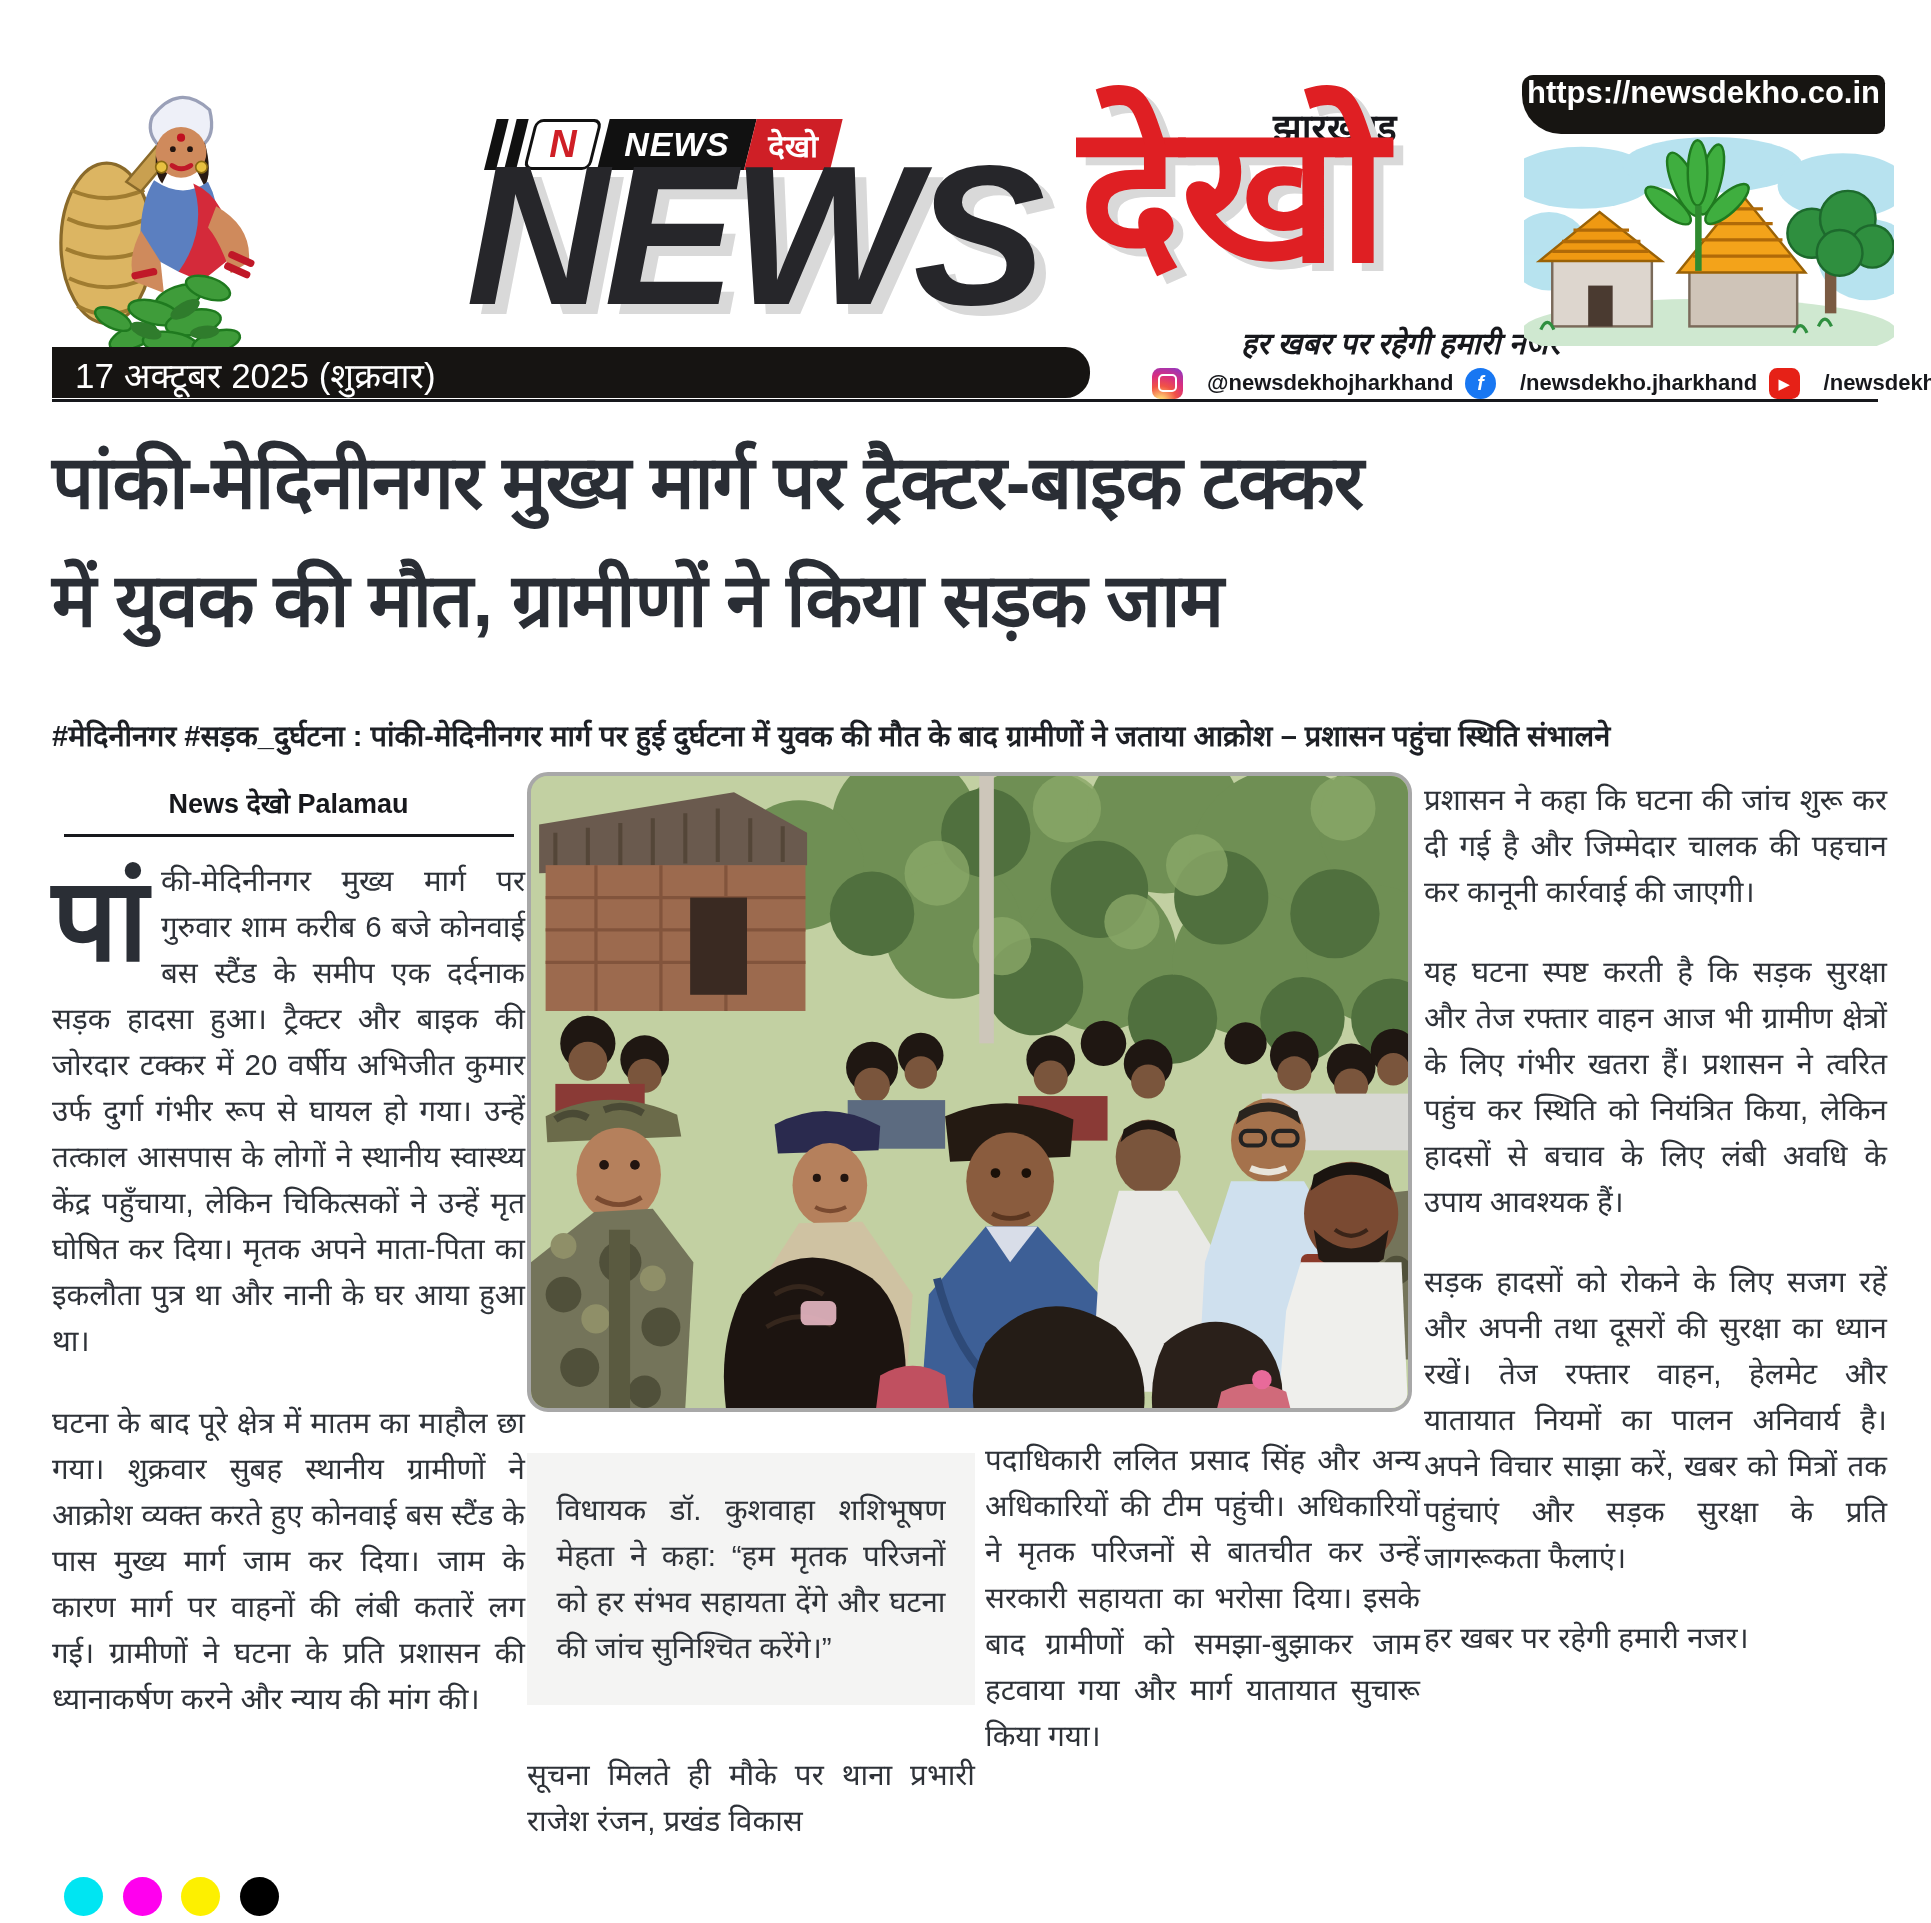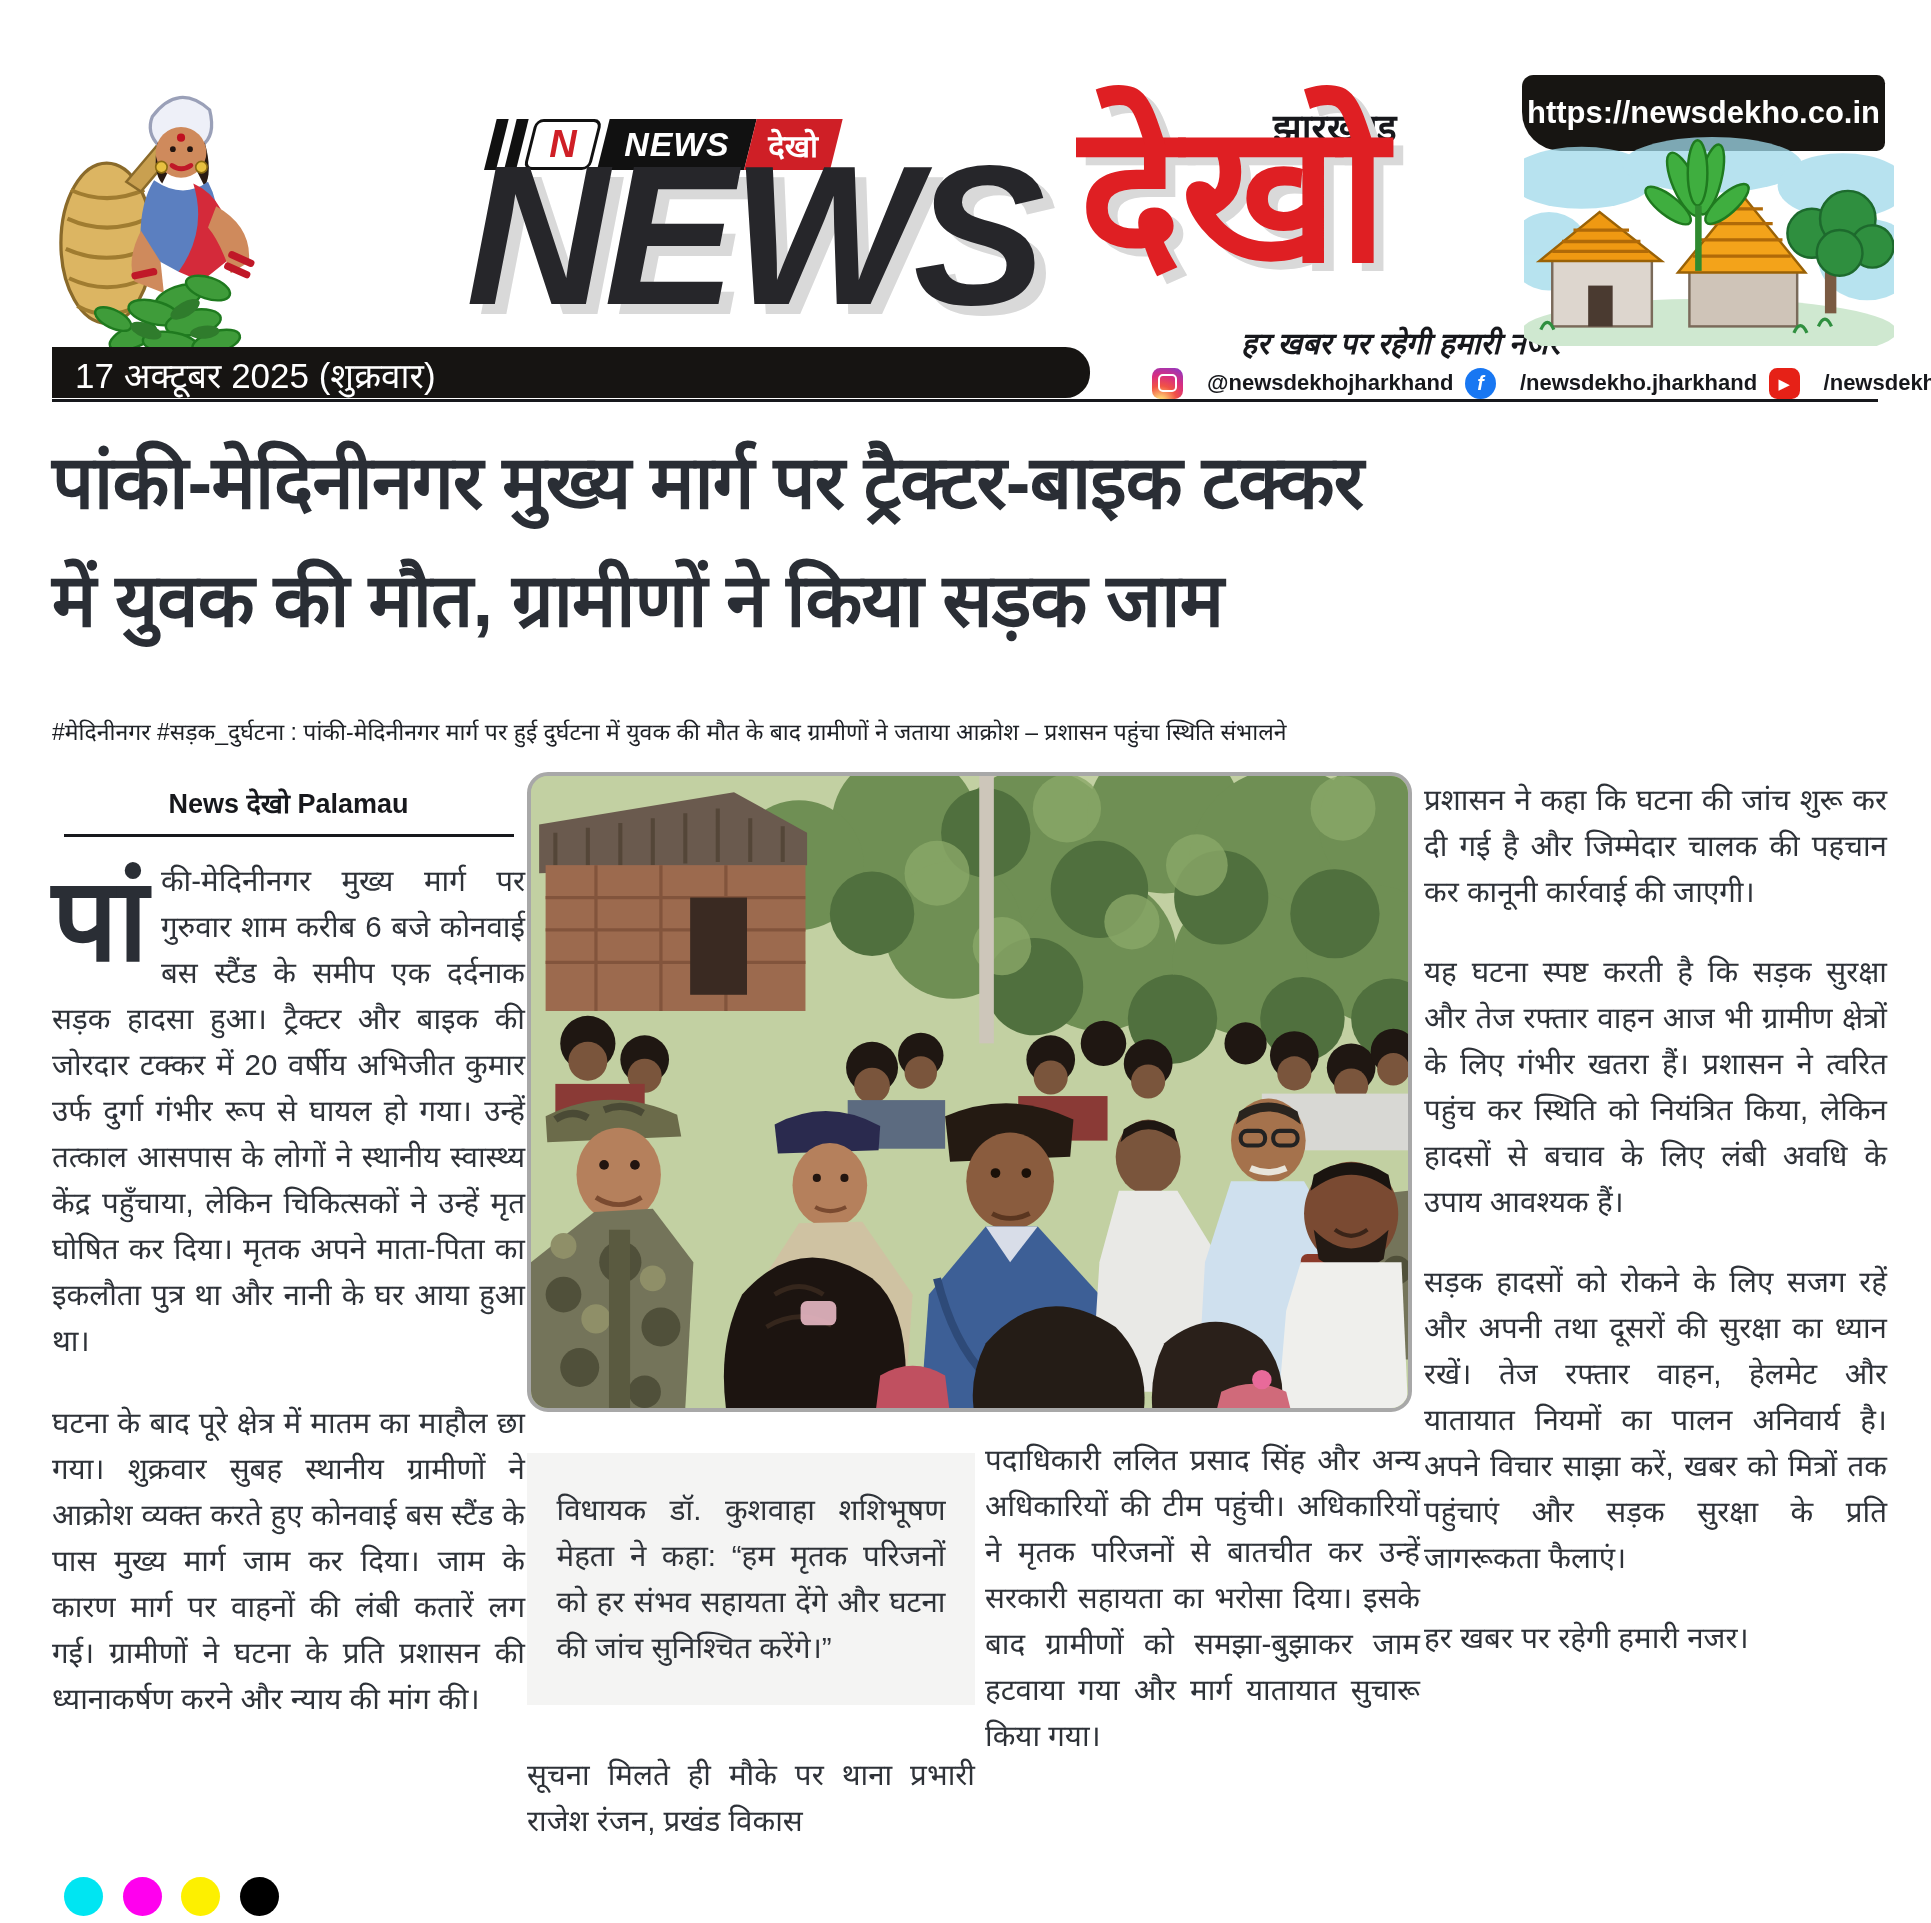--- a/index.html
+++ b/index.html
@@ -20,43 +20,43 @@
   .badge .bdekho span{transform:skewX(14deg);font-weight:800;font-size:31px;}
 
   .big-news{position:absolute;left:466px;top:137px;font-size:198px;line-height:1;
             font-weight:900;font-style:italic;color:#26262a;letter-spacing:-4.9px;
             text-shadow:11.5px 9.8px 0 #d9d9d9;}
   .logo-region{position:absolute;left:1273px;top:100px;font-size:38px;font-weight:800;color:#17181c;}
   .logo-dekho{position:absolute;left:1079px;top:79px;font-size:192px;line-height:1.2;font-weight:800;
               color:#df1f23;text-shadow:9.8px 8.2px 0 #d9d9d9;}
   .tagline{position:absolute;left:1196px;top:322px;width:409px;text-align:center;
            font-size:30px;font-weight:800;font-style:italic;color:#17181c;}
-  .url-banner{position:absolute;left:1522px;top:75px;width:363px;height:76px;background:#171512;
-              border-radius:11.5px 8.2px 8.2px 39px;display:flex;align-items:center;justify-content:center;}
+  .url-banner{position:absolute;left:1522px;top:75px;width:363px;height:59px;background:#171512;
+              border-radius:11.5px 8.2px 8.2px 39px;display:flex;align-items:flex-start;justify-content:center;}
   .url-banner span{color:#fff;font-weight:800;font-size:31px;}
   .village{position:absolute;left:1524px;top:137px;width:370px;height:209px;}
 
   .date-bar{position:absolute;left:52px;top:347px;width:1038px;height:51px;background:#161412;
             border-radius:0 24.5px 24.5px 0;display:flex;align-items:flex-end;}
   .date-bar span{color:#fff;font-size:35px;font-weight:400;padding-left:23px;}
   .social-row{position:absolute;left:1152px;top:366px;height:34px;display:flex;align-items:center;gap:11.5px;}
   .social-item{display:flex;align-items:center;gap:24px;}
   .social-item .handle{font-size:22px;font-weight:800;color:#17181c;}
   .sicon{width:31px;height:31px;border-radius:50%;display:flex;align-items:center;justify-content:center;
          color:#fff;font-weight:900;font-size:19.6px;flex:0 0 auto;}
   .sicon.ig{border-radius:8.2px;background:radial-gradient(circle at 28% 110%,#fed373 10%,#f15245 40%,#d92e7f 65%,#9b36b7 90%);}
   .sicon.ig i{display:block;width:14.7px;height:14.7px;border:2.5px solid #fff;border-radius:4.9px;}
   .sicon.fb{background:#1877f2;font-style:italic;}
   .sicon.yt{border-radius:8.2px;background:#e62117;font-size:14.7px;}
   .header-rule{position:absolute;left:52px;top:399px;width:1826px;height:2.5px;background:#17181c;}
 
   
   .headline{position:absolute;left:52px;top:424px;width:1833px;font-size:74px;font-weight:800;
             color:#2a2e35;line-height:1.6;letter-spacing:-0.8px;}
-  .subheadline{position:absolute;left:52px;top:715px;width:1833px;font-size:23px;font-weight:400;color:#1d2025;}
+  .subheadline{position:absolute;left:52px;top:715px;width:1833px;font-size:29px;font-weight:700;color:#1d2025;}
 
   
   .para{text-align:justify;font-size:29.5px;line-height:1.56;color:#2e3238;}
   .col1{position:absolute;left:52px;top:779px;width:473px;}
   .byline{text-align:center;font-size:27px;font-weight:700;color:#17181c;padding:4.9px 0 13px 0;}
   .byline-rule{height:3.3px;background:#17181c;margin:0 11.5px 21px 11.5px;}
   .dropcap{float:left;font-size:116px;line-height:.82;font-weight:800;color:#2a2e35;
            padding:14.7px 13px 4.9px 0;}
   .col1 .p2{margin-top:36px;}
 

